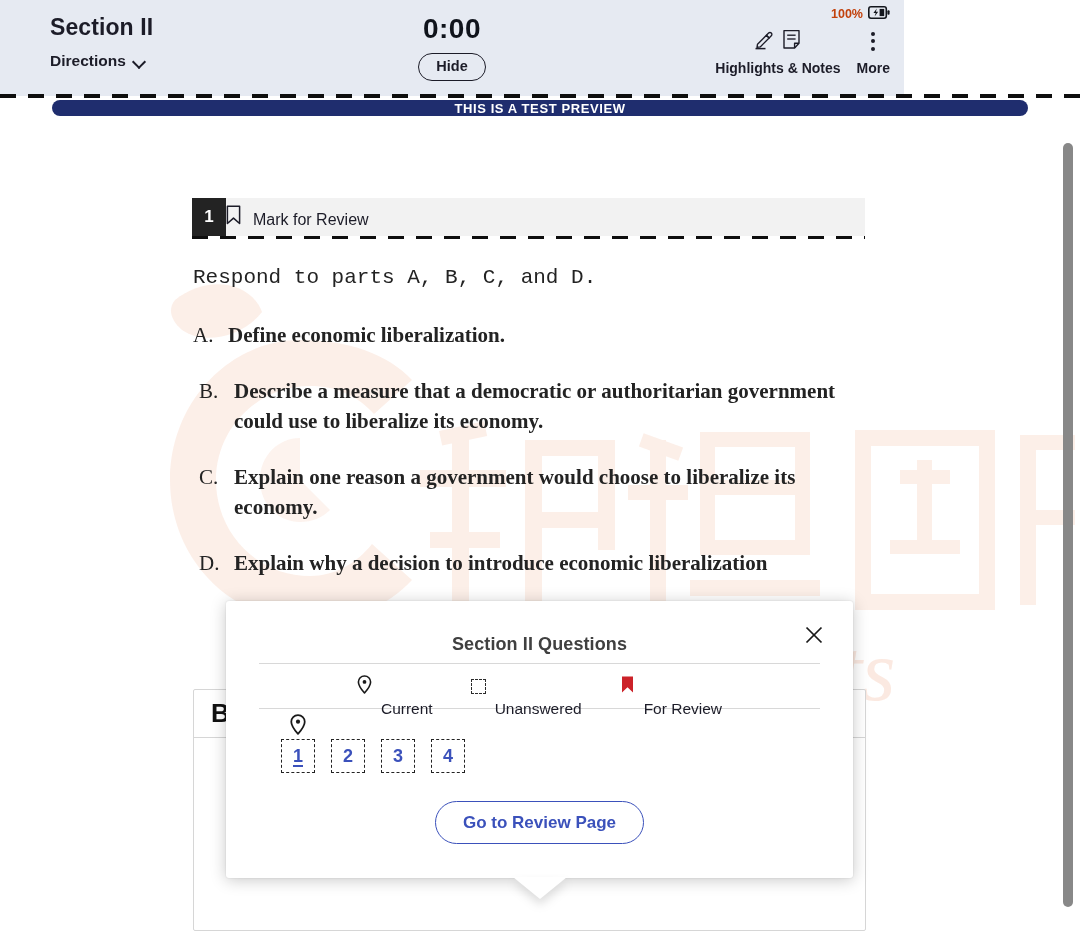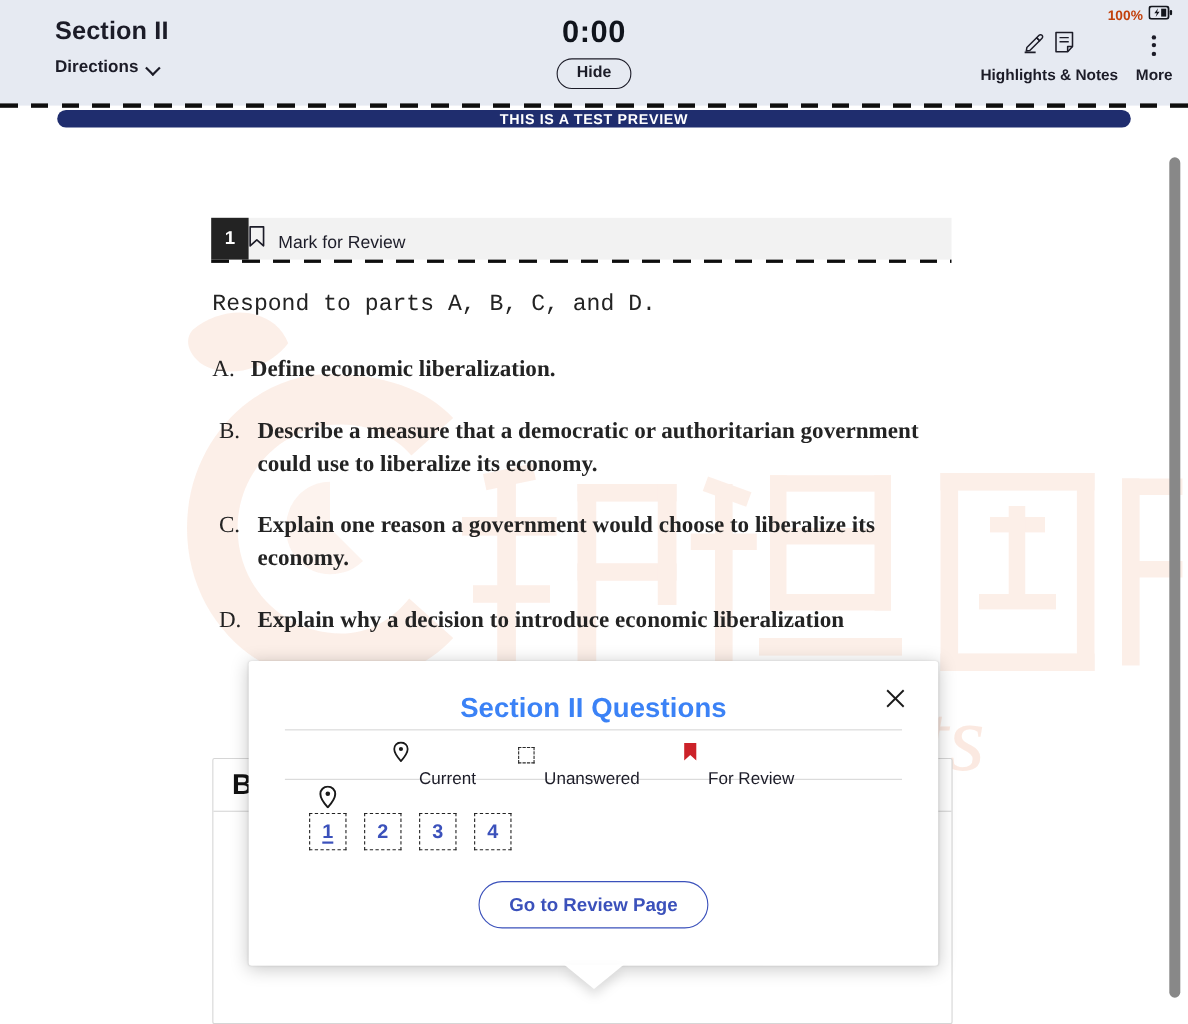--- a/index.html
+++ b/index.html
@@ -18,21 +18,21 @@
     width: 1080px;
     height: 931px;
     overflow: hidden;
     background: #ffffff;
   }
 
   
   .header {
     position: absolute;
     top: 0; left: 0;
-    width: 1080px;
+    width: 904px;
     height: 96px;
     background: #e6eaf2;
     z-index: 20;
   }
 
   .hdr-left {
     position: absolute;
     left: 50px;
     top: 12px;
   }
@@ -356,23 +356,23 @@
     padding: 0 33px;
   }
   .modal-header {
     position: relative;
     height: 62px;
     display: flex;
     align-items: center;
     justify-content: center;
   }
   .modal-title {
-    font-size: 25px;
-    font-weight: 700;
-    color: #3b82f6;
+    font-size: 18px;
+    font-weight: 700;
+    color: #404040;
     letter-spacing: 0.1px;
     margin-top: 24px;
   }
   .modal-close {
     position: absolute;
     right: -8px;
     top: 20px;
     width: 28px;
     height: 28px;
     display: flex;

